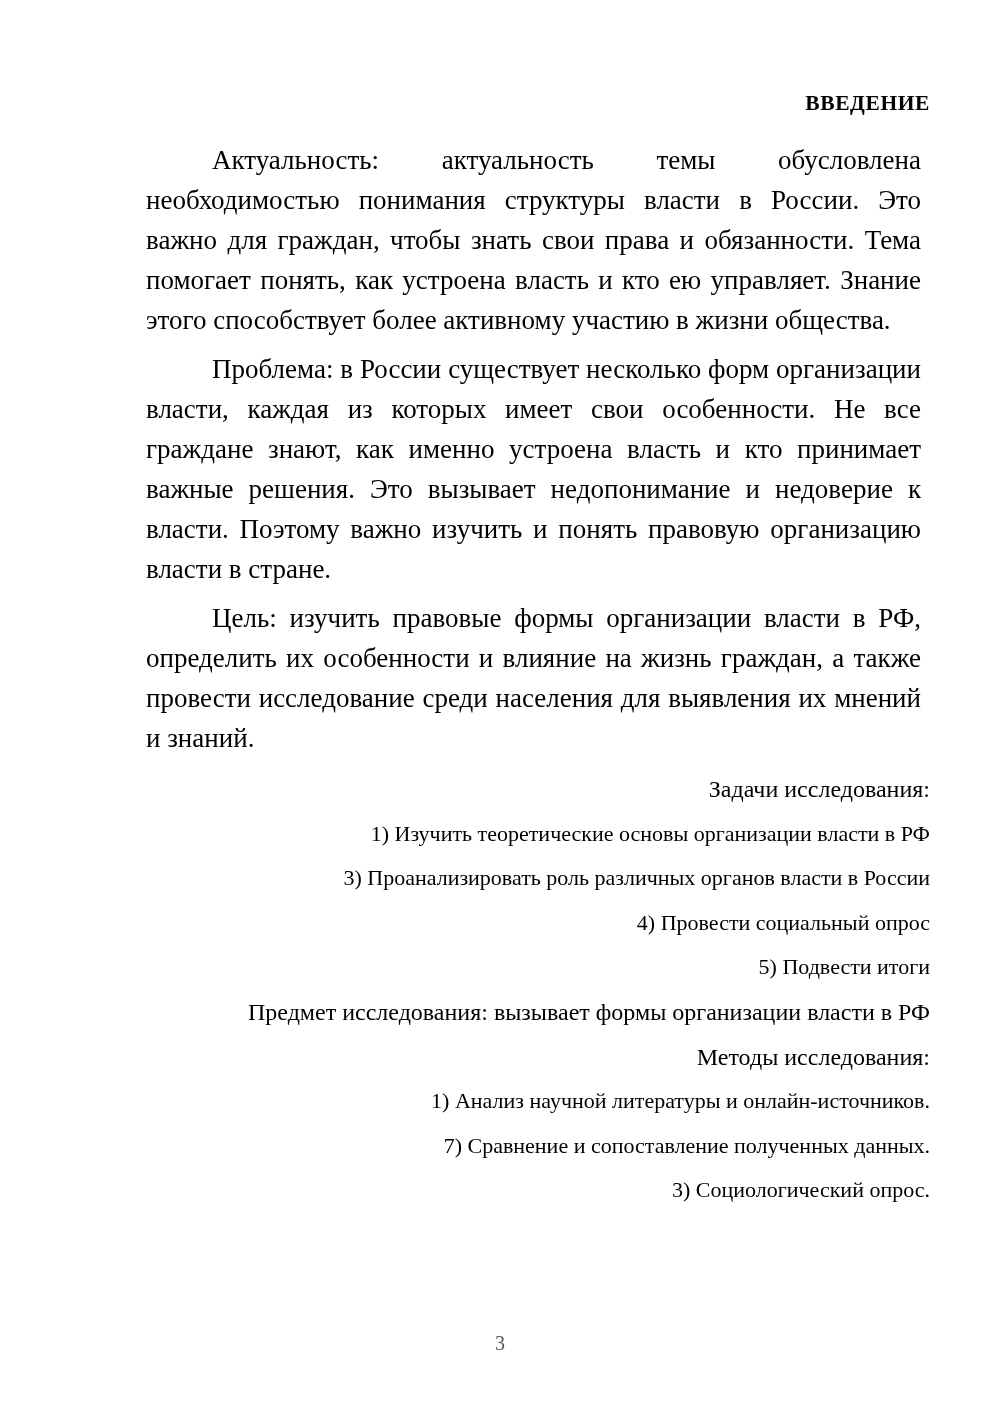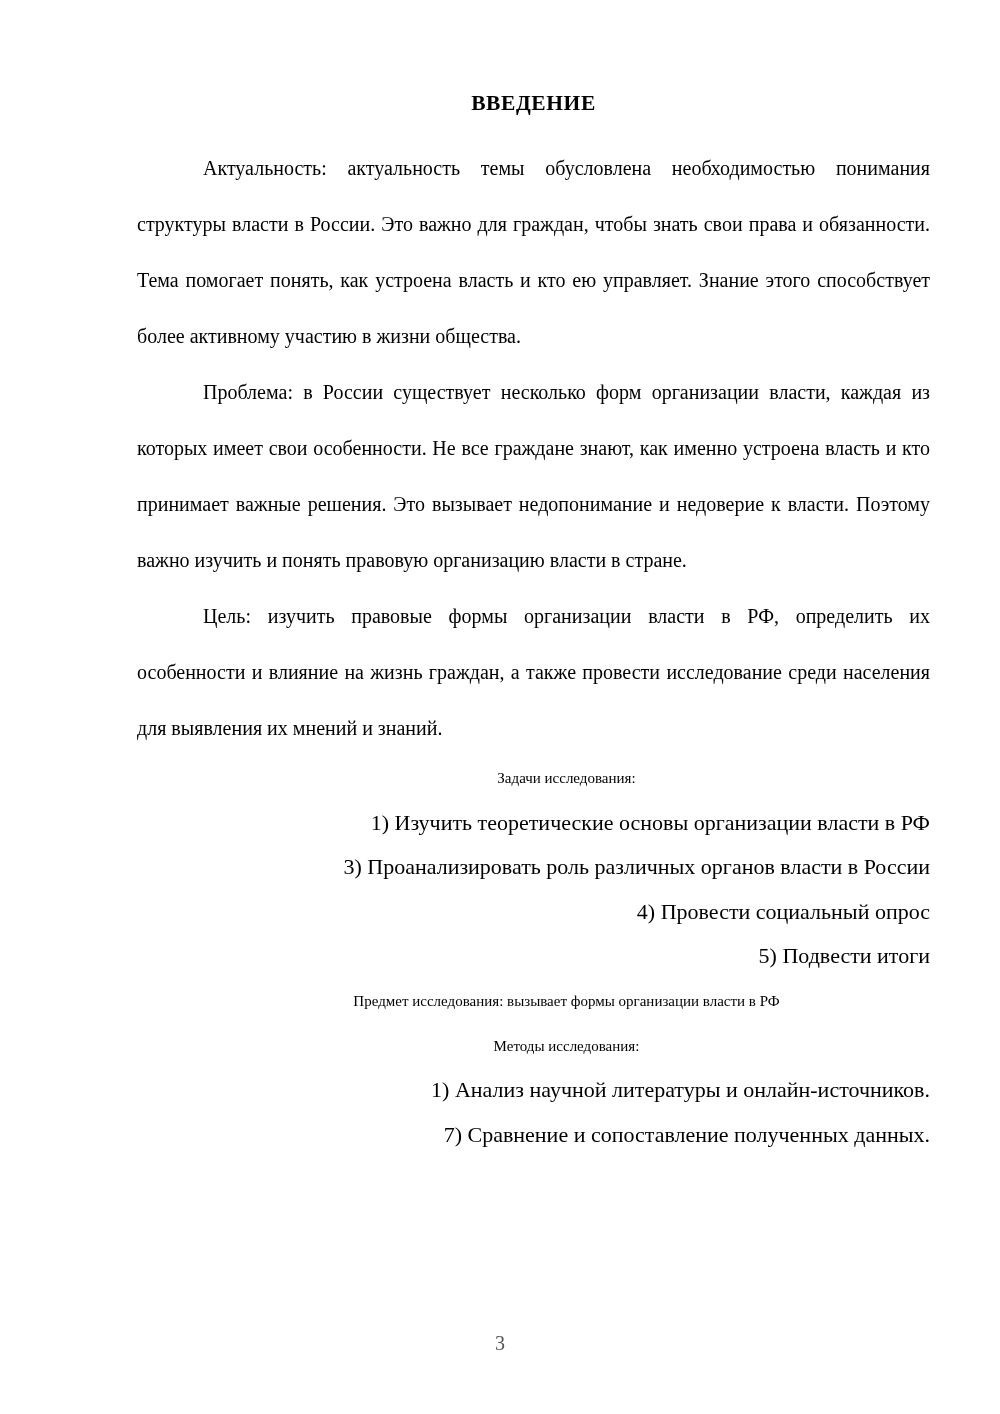--- a/index.html
+++ b/index.html
@@ -21,41 +21,41 @@
   }
   #content {
     position: absolute;
     left: 137px;
     top: 88px;
     width: 793px;
   }
   .doc-title {
     font-size: 21.5px;
     font-weight: bold;
-    text-align: center;
+    text-align: right;
     letter-spacing: 0.6px;
     line-height: 30px;
     margin: 0 0 22px 0;
   }
   .para {
-    font-size: 20px;
-    line-height: 56px;
+    font-size: 27px;
+    line-height: 40px;
     text-align: justify;
     text-justify: inter-word;
     text-indent: 66px;
-    margin: 0;
+    margin: 9px;
     hyphens: none;
   }
   .para.last-line-left {
     text-align-last: left;
   }
   .indent-line {
-    font-size: 15px;
+    font-size: 24px;
     line-height: 44.6px;
-    text-align: center;
+    text-align: right;
     text-indent: 66px;
     margin: 0;
     white-space: nowrap;
   }
   .list-item {
     font-size: 22px;
     line-height: 44.6px;
     text-align: right;
     text-indent: 39px;
     margin: 0;
@@ -95,18 +95,19 @@
     <p class="list-item">5) Подвести итоги</p>
 
 
     <p class="indent-line">Предмет исследования: вызывает формы организации власти в РФ</p>
 
 
     <p class="indent-line">Методы исследования:</p>
 
     <p class="list-item">1) Анализ научной литературы и онлайн-источников.</p>
     <p class="list-item">7) Сравнение и сопоставление полученных данных.</p>
+    <p class="list-item">3) Социологический опрос.</p>
 
   </div>
 
   <div class="page-number">3</div>
 
 </div>
 
 </body></html>

